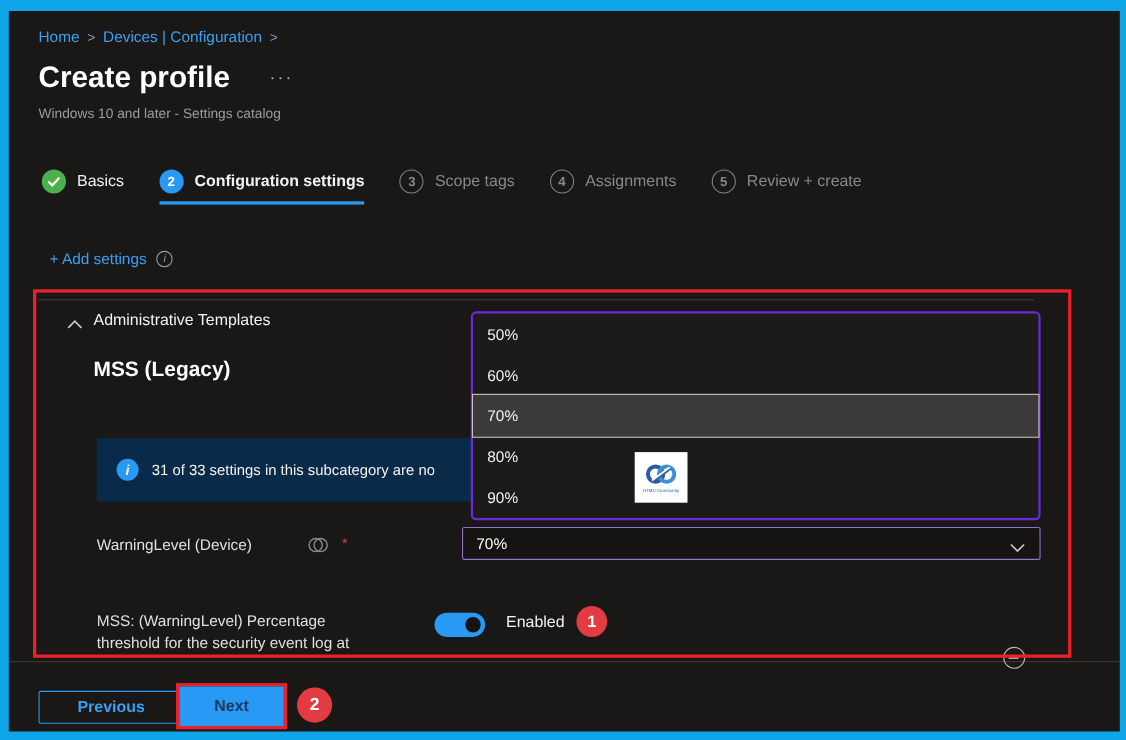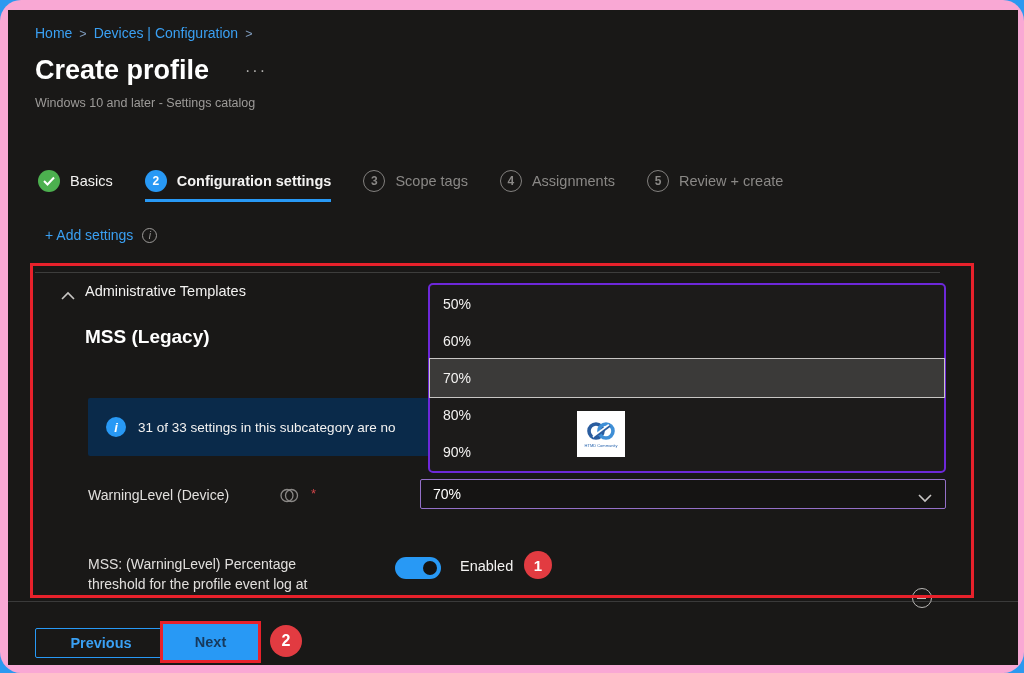--- a/index.html
+++ b/index.html
@@ -1,33 +1,33 @@
 <!DOCTYPE html>
 <html><head>
 <meta charset="utf-8">
 <style>
   * { margin:0; padding:0; box-sizing:border-box; }
   html,body { width:1024px; height:673px; overflow:hidden; background:#2b99f0;
               font-family:"Liberation Sans", sans-serif; }
-  .frame { position:relative; width:1024px; height:673px; background:#f9a8d4;border-radius:21px; }
+  .frame { position:relative; width:1024px; height:673px; background:#0ea5e9; }
   .screen { position:absolute; left:8px; top:10px; width:1010px; height:655px;
             background:#191817; overflow:hidden; }
 
   
   .breadcrumb { position:absolute; left:27px; top:15px; font-size:14px; color:#3aa0f3; }
   .crumb { color:#3aa0f3; cursor:pointer; }
   .crumb-sep { color:#7f9cbe; margin:0 7px; font-size:12.5px; }
 
   
   .page-title { position:absolute; left:27px; top:45px; font-size:27px; font-weight:bold; color:#ffffff; }
   .title-ellipsis { position:absolute; left:237px; top:52px; color:#b0aeac; font-size:16px; letter-spacing:2px; cursor:pointer; }
   .page-subtitle { position:absolute; left:27px; top:86px; font-size:12.5px; color:#9d9b99; }
 
   
-  .steps { position:absolute; left:30px; top:160px; display:flex; align-items:center; }
+  .steps { position:absolute; left:30px; top:144px; display:flex; align-items:center; }
   .step { display:flex; align-items:center; margin-right:32px; padding-bottom:10px; cursor:pointer; }
   .step-circle { width:22px; height:22px; border-radius:50%; display:flex; align-items:center;
                  justify-content:center; font-size:12px; font-weight:bold; flex:0 0 22px; }
   .step.completed .step-circle { background:#4cb04f; }
   .step.active .step-circle { background:#2899f5; color:#fff; }
   .step.upcoming .step-circle { border:1.5px solid #82807e; color:#8a8886; background:transparent; }
   .step-label { margin-left:10px; font-size:14.5px; color:#f3f2f1; white-space:nowrap; }
   .step.active { border-bottom:3px solid #2899f5; padding-bottom:7px; }
   .step.active .step-label { font-weight:bold; }
   .step.upcoming .step-label { color:#8a8886; }
@@ -203,21 +203,21 @@
     <div class="select-field">
       <span>70%</span>
       <span class="select-chevron">
         <svg width="16" height="10" viewBox="0 0 16 10">
             <polyline points="2,2 8,8 14,2" fill="none" stroke="#c8c6c4" stroke-width="1.6"></polyline>
           </svg>
       </span>
     </div>
 
     <div class="toggle-line1">MSS: (WarningLevel) Percentage</div>
-    <div class="toggle-line2">threshold for the profile event log at</div>
+    <div class="toggle-line2">threshold for the security event log at</div>
     <div class="toggle">
       <div class="toggle-knob"></div>
     </div>
     <div class="toggle-state">Enabled</div>
     <div class="badge badge-1">1</div>
 
     <div class="minus-circle"></div>
 
     <div class="red-box"></div>
 

